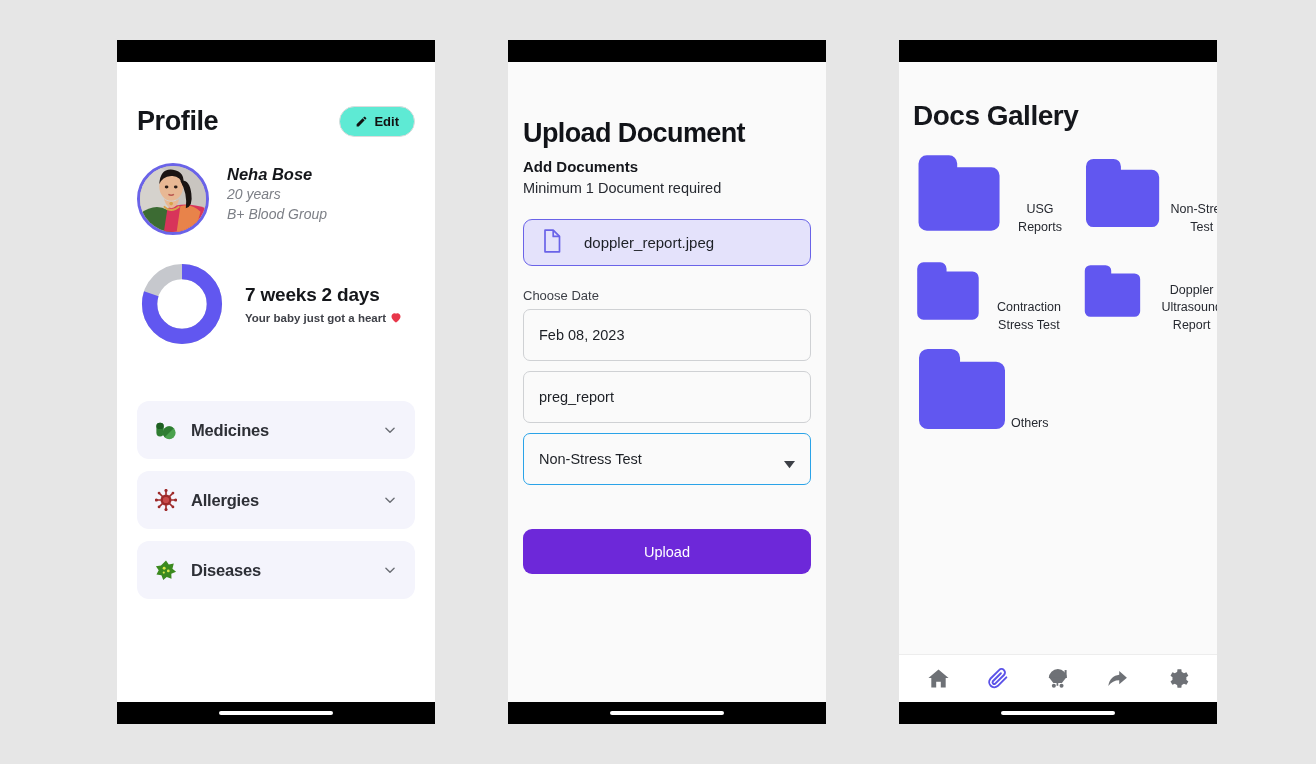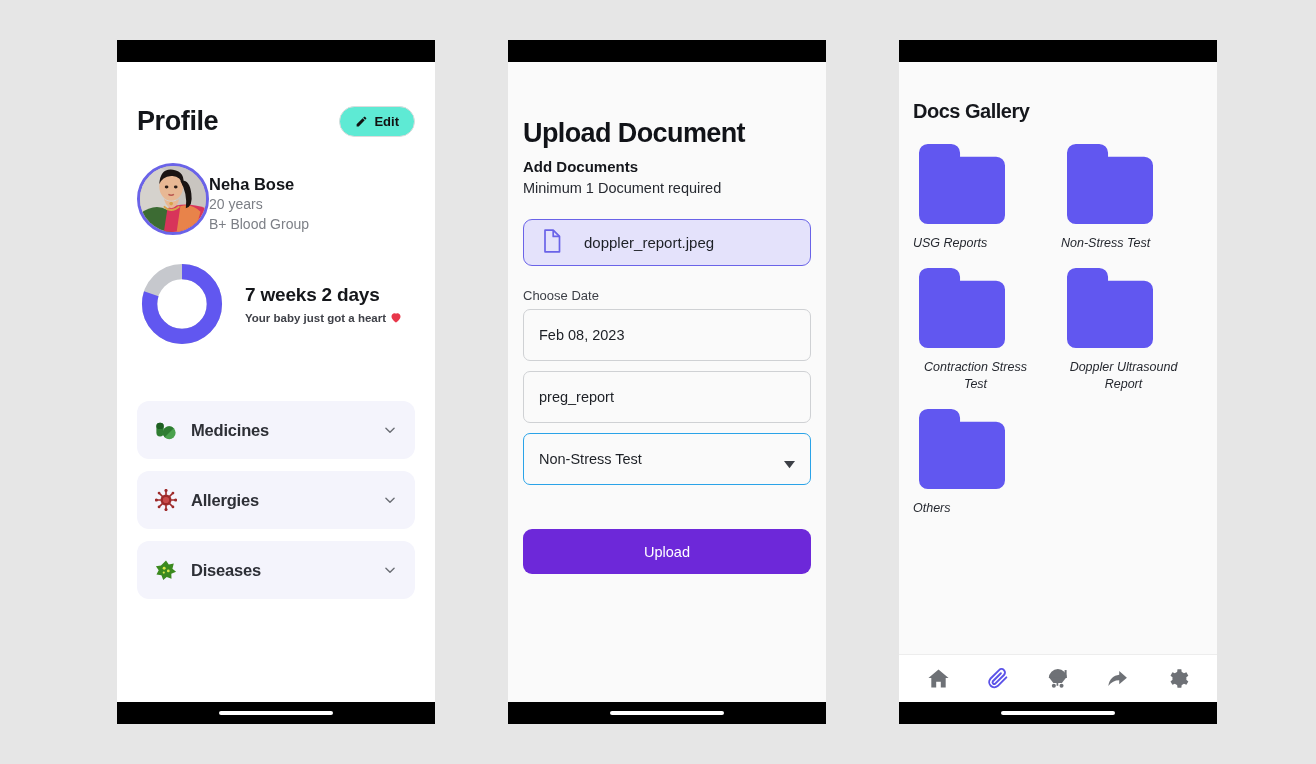--- a/index.html
+++ b/index.html
@@ -51,21 +51,21 @@
   }
   .edit-btn {
     display: flex; align-items: center; gap: 6px;
     border: 1px solid #dcdcdc; background: #5eead4;
     border-radius: 20px; padding: 7px 15px;
     font-size: 13px; font-weight: 700; color: #111;
     cursor: pointer;
   }
   .edit-btn svg { display: block; }
 
-  .user-row { display: flex; align-items: flex-end; margin-top: 26px; }
+  .user-row { display: flex; align-items: flex-start; gap: 18px; margin-top: 26px; font-style: italic; }
   .avatar {
     width: 72px; height: 72px; border-radius: 50%;
     border: 3px solid #6a63e8; overflow: hidden;
     position: relative; background: #c9c3bd; flex: 0 0 auto;
   }
   .avatar svg { display: block; width: 100%; height: 100%; }
   .user-name { font-size: 16.5px; font-weight: 700; color: #14161a; line-height: 1.35; }
   .user-sub { font-size: 14px; color: #7c7f86; line-height: 1.42; }
 
   .week-row { display: flex; align-items: center; gap: 18px; margin-top: 24px; }
@@ -119,29 +119,29 @@
     margin-top: 44px; height: 45px; border-radius: 9px;
     background: #6d28d9; color: #fff; border: none;
     display: flex; align-items: center; justify-content: center;
     font-size: 14.5px; font-family: inherit; width: 100%; cursor: pointer;
   }
 
   
   .p3 { background: #fafafa; height: 100%; display: flex; flex-direction: column; }
   .gallery-body { flex: 1 1 auto; padding: 0 14px; overflow: hidden; }
   .gallery-title {
-    font-size: 20px; font-weight: 700; color: #15171c;
+    font-size: 28px; font-weight: 700; color: #15171c;
     letter-spacing: -0.5px; padding-top: 38px;
   }
   .folder-grid {
     margin-top: 18px;
     display: grid; grid-template-columns: 1fr 1fr;
     row-gap: 12px; column-gap: 6px;
   }
-  .folder-cell { display: flex; flex-direction: column; align-items: flex-start; cursor: pointer; font-style: italic; }
+  .folder-cell { display: flex; flex-direction: row; align-items: flex-end; cursor: pointer; }
   .folder-icon { width: 98px; height: 86px; display: block; }
   .folder-label {
     margin-top: 8px; font-size: 12.5px; color: #262930;
     text-align: center; line-height: 1.4; max-width: 125px;
   }
 
   .tabbar {
     flex: 0 0 48px; height: 48px; background: #fff;
     border-top: 1px solid #ededed;
     display: flex; align-items: center; justify-content: space-around;

